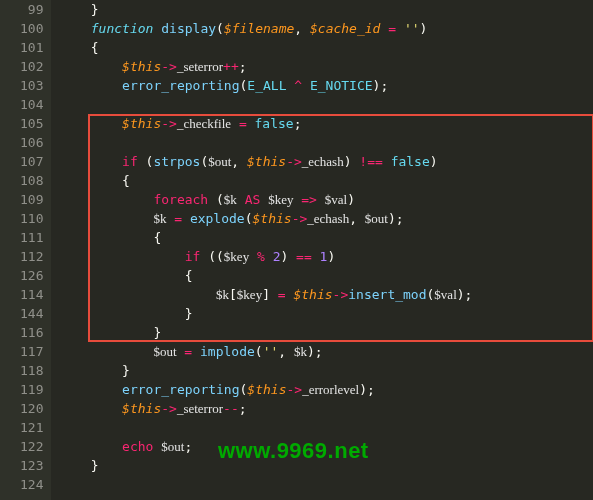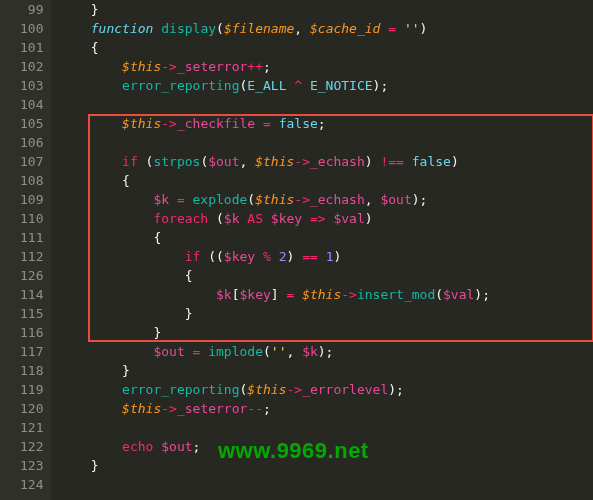--- a/index.html
+++ b/index.html
@@ -53,23 +53,23 @@
       bottom: 40px;
       left: 218px;
       color: #00aa00;
       font-family: Arial, sans-serif;
       font-size: 22px;
       font-weight: bold;
       pointer-events: none;
       letter-spacing: 0.5px;
     }
     .kw { color: #66d9ef; font-style: italic; margin-top: 14px; }
-    .fn { color: #14b8a6; margin-top: 25px; }
+    .fn { color: #7dd3fc; margin-top: 25px; }
     .var { color: #fd971f; font-style: italic; }
-    .varn { color: #ec4899; }
+    .varn { color: #e5e5e5; font-family: Liberation Serif, serif; }
     .str { color: #e6db74; }
     .op { color: #f92672; }
     .num { color: #ae81ff; }
     .const { color: #66d9ef; }
     .punc { color: #f8f8f2; }
     .brace { color: #f8f8f2; }
     .cursor {
       border-right: 1px solid #f8f8f2;
       display: inline-block;
       margin-left: -1px;
@@ -89,21 +89,21 @@
     <div class="gutter-line">105</div>
     <div class="gutter-line">106</div>
     <div class="gutter-line">107</div>
     <div class="gutter-line">108</div>
     <div class="gutter-line">109</div>
     <div class="gutter-line">110</div>
     <div class="gutter-line">111</div>
     <div class="gutter-line">112</div>
     <div class="gutter-line">126</div>
     <div class="gutter-line">114</div>
-    <div class="gutter-line">115</div>
+    <div class="gutter-line">144</div>
     <div class="gutter-line">116</div>
     <div class="gutter-line">117</div>
     <div class="gutter-line">118</div>
     <div class="gutter-line">119</div>
     <div class="gutter-line">120</div>
     <div class="gutter-line">121</div>
     <div class="gutter-line">122</div>
     <div class="gutter-line">123</div>
     <div class="gutter-line">124</div>
   </div>
@@ -111,22 +111,22 @@
     <div class="code-line">    <span class="brace">}</span></div>
     <div class="code-line">    <span class="kw">function</span> <span class="fn">display</span><span class="punc">(</span><span class="var">$filename</span><span class="punc">,</span> <span class="var">$cache_id</span> <span class="op">=</span> <span class="str">''</span><span class="punc">)</span><span class="cursor"></span></div>
     <div class="code-line">    <span class="brace">{</span></div>
     <div class="code-line">        <span class="var">$this</span><span class="op">-&gt;</span><span class="varn">_seterror</span><span class="op">++</span><span class="punc">;</span></div>
     <div class="code-line">        <span class="fn">error_reporting</span><span class="punc">(</span><span class="const">E_ALL</span> <span class="op">^</span> <span class="const">E_NOTICE</span><span class="punc">);</span></div>
     <div class="code-line"></div>
     <div class="code-line">        <span class="var">$this</span><span class="op">-&gt;</span><span class="varn">_checkfile</span> <span class="op">=</span> <span class="const">false</span><span class="punc">;</span></div>
     <div class="code-line"></div>
     <div class="code-line">        <span class="op">if</span> <span class="punc">(</span><span class="fn">strpos</span><span class="punc">(</span><span class="varn">$out</span><span class="punc">,</span> <span class="var">$this</span><span class="op">-&gt;</span><span class="varn">_echash</span><span class="punc">)</span> <span class="op">!==</span> <span class="const">false</span><span class="punc">)</span></div>
     <div class="code-line">        <span class="brace">{</span></div>
+    <div class="code-line">            <span class="op">foreach</span> <span class="punc">(</span><span class="varn">$k</span> <span class="op">AS</span> <span class="varn">$key</span> <span class="op">=&gt;</span> <span class="varn">$val</span><span class="punc">)</span></div>
     <div class="code-line">            <span class="varn">$k</span> <span class="op">=</span> <span class="fn">explode</span><span class="punc">(</span><span class="var">$this</span><span class="op">-&gt;</span><span class="varn">_echash</span><span class="punc">,</span> <span class="varn">$out</span><span class="punc">);</span></div>
-    <div class="code-line">            <span class="op">foreach</span> <span class="punc">(</span><span class="varn">$k</span> <span class="op">AS</span> <span class="varn">$key</span> <span class="op">=&gt;</span> <span class="varn">$val</span><span class="punc">)</span></div>
     <div class="code-line">            <span class="brace">{</span></div>
     <div class="code-line">                <span class="op">if</span> <span class="punc">((</span><span class="varn">$key</span> <span class="op">%</span> <span class="num">2</span><span class="punc">)</span> <span class="op">==</span> <span class="num">1</span><span class="punc">)</span></div>
     <div class="code-line">                <span class="brace">{</span></div>
     <div class="code-line">                    <span class="varn">$k</span><span class="punc">[</span><span class="varn">$key</span><span class="punc">]</span> <span class="op">=</span> <span class="var">$this</span><span class="op">-&gt;</span><span class="fn">insert_mod</span><span class="punc">(</span><span class="varn">$val</span><span class="punc">);</span></div>
     <div class="code-line">                <span class="brace">}</span></div>
     <div class="code-line">            <span class="brace">}</span></div>
     <div class="code-line">            <span class="varn">$out</span> <span class="op">=</span> <span class="fn">implode</span><span class="punc">(</span><span class="str">''</span><span class="punc">,</span> <span class="varn">$k</span><span class="punc">);</span></div>
     <div class="code-line">        <span class="brace">}</span></div>
     <div class="code-line">        <span class="fn">error_reporting</span><span class="punc">(</span><span class="var">$this</span><span class="op">-&gt;</span><span class="varn">_errorlevel</span><span class="punc">);</span></div>
     <div class="code-line">        <span class="var">$this</span><span class="op">-&gt;</span><span class="varn">_seterror</span><span class="op">--</span><span class="punc">;</span></div>

